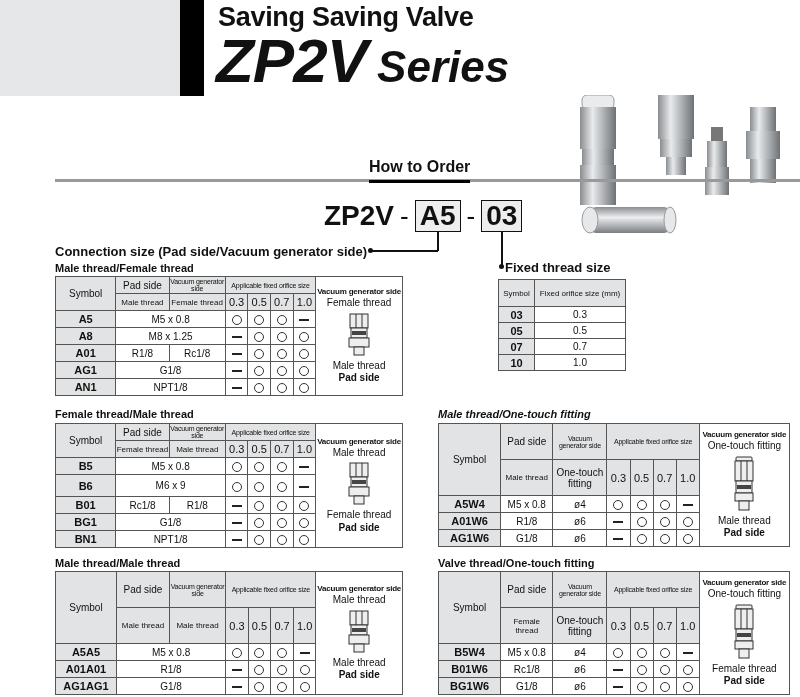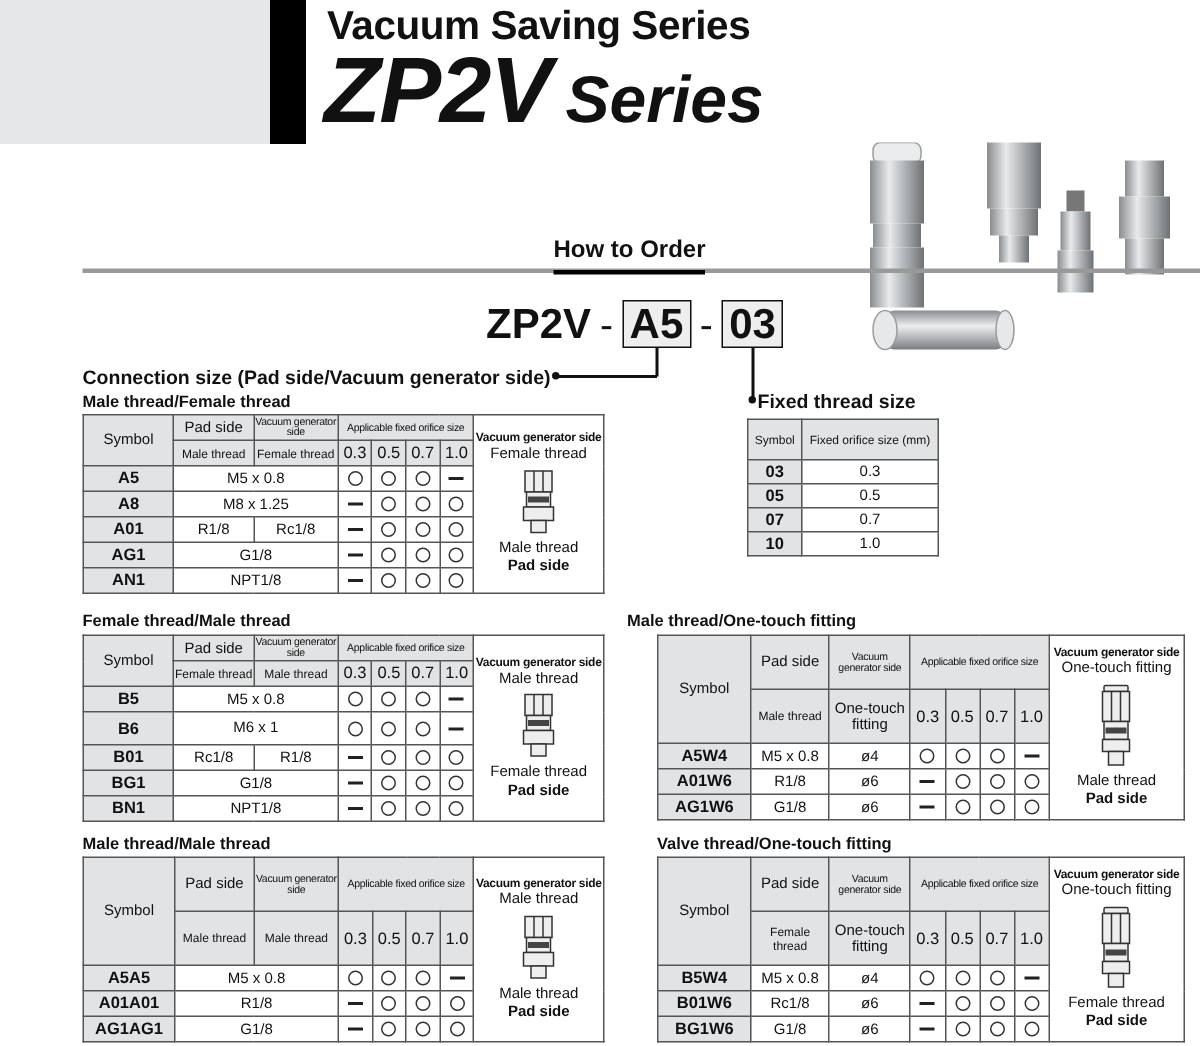--- a/index.html
+++ b/index.html
@@ -41,21 +41,21 @@
 
   .fitting-svg { display: block; margin: 3px auto; }
 
   .photo { position: absolute; left: 560px; top: 95px; width: 240px; height: 170px; }
 </style>
 </head>
 <body>
 
 <div class="title-band"></div>
 <div class="title-bar"></div>
-<div class="title-sub">Vacuum Saving Series</div>
+<div class="title-sub">Saving Saving Valve</div>
 <div class="title-main"><span>ZP2V</span><span class="series">Series</span></div>
 
 <svg class="photo" viewBox="0 0 240 170">
   <defs>
     <linearGradient id="metal" x1="0" x2="1" y1="0" y2="0">
       <stop offset="0" stop-color="#8a8d90"></stop>
       <stop offset="0.35" stop-color="#e8eaec"></stop>
       <stop offset="0.6" stop-color="#b9bcbf"></stop>
       <stop offset="1" stop-color="#6f7275"></stop>
     </linearGradient>
@@ -129,21 +129,21 @@
   <tr style="height:16px;">
         <td class="sym">10</td>
         <td>1.0</td>
       </tr>
 </tbody>
   </table>
 
 <div class="sec-title" style="left:55px; top:262px;">Male thread/Female thread</div>
 <div class="sec-title" style="left:55px; top:408px;">Female thread/Male thread</div>
 <div class="sec-title" style="left:55px; top:557px;">Male thread/Male thread</div>
-<div class="sec-title" style="left:418px; top:408px;">Male thread/One-touch fitting</div>
+<div class="sec-title" style="left:438px; top:408px;font-style:italic;">Male thread/One-touch fitting</div>
 <div class="sec-title" style="left:438px; top:557px;">Valve thread/One-touch fitting</div>
 
 <table class="spec" id="t-male_female" style="left:55px; top:276px; width:348px;">
     <tbody>
       <tr style="height:17px">
         <td class="hd" rowspan="2" style="width:62px;font-size:10px">Symbol</td>
         <td class="hd" style="width:55px;font-size:10px">Pad side</td>
         <td class="hd tiny" style="width:58px">Vacuum generator side</td>
         <td class="hd tiny" colspan="4">Applicable fixed orifice size</td>
         <td class="illus" rowspan="7">
@@ -247,21 +247,21 @@
       <tr style="height:17px">
         <td class="sym">B5</td>
         <td colspan="2">M5 x 0.8</td>
         <td class="mark"><span class="circ"></span></td>
         <td class="mark"><span class="circ"></span></td>
         <td class="mark"><span class="circ"></span></td>
         <td class="mark"><span class="dashm"></span></td>
       </tr>
       <tr style="height:22px">
         <td class="sym">B6</td>
-        <td colspan="2">M6 x 1</td>
+        <td colspan="2">M6 x 9</td>
         <td class="mark"><span class="circ"></span></td>
         <td class="mark"><span class="circ"></span></td>
         <td class="mark"><span class="circ"></span></td>
         <td class="mark"><span class="dashm"></span></td>
       </tr>
       <tr style="height:17px">
         <td class="sym">B01</td>
         <td>Rc1/8</td>
         <td>R1/8</td>
         <td class="mark"><span class="dashm"></span></td>

